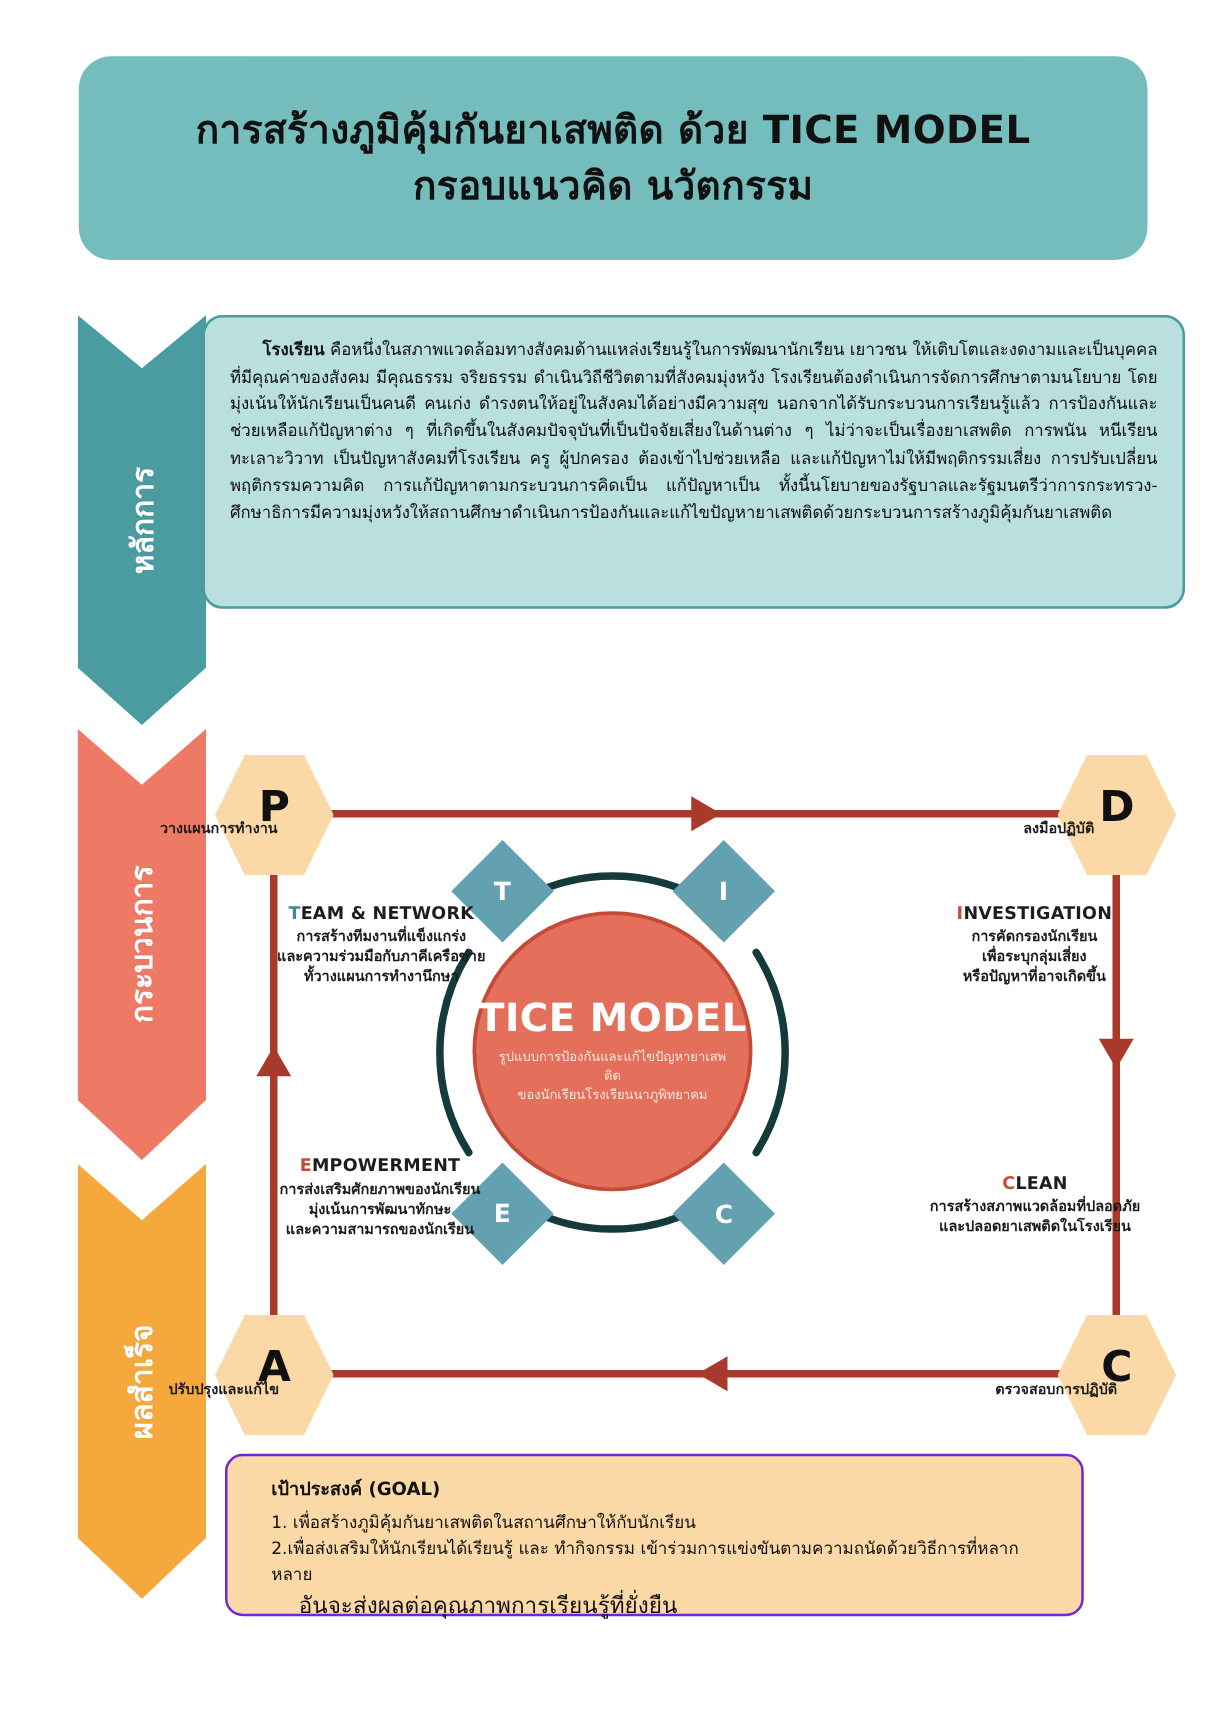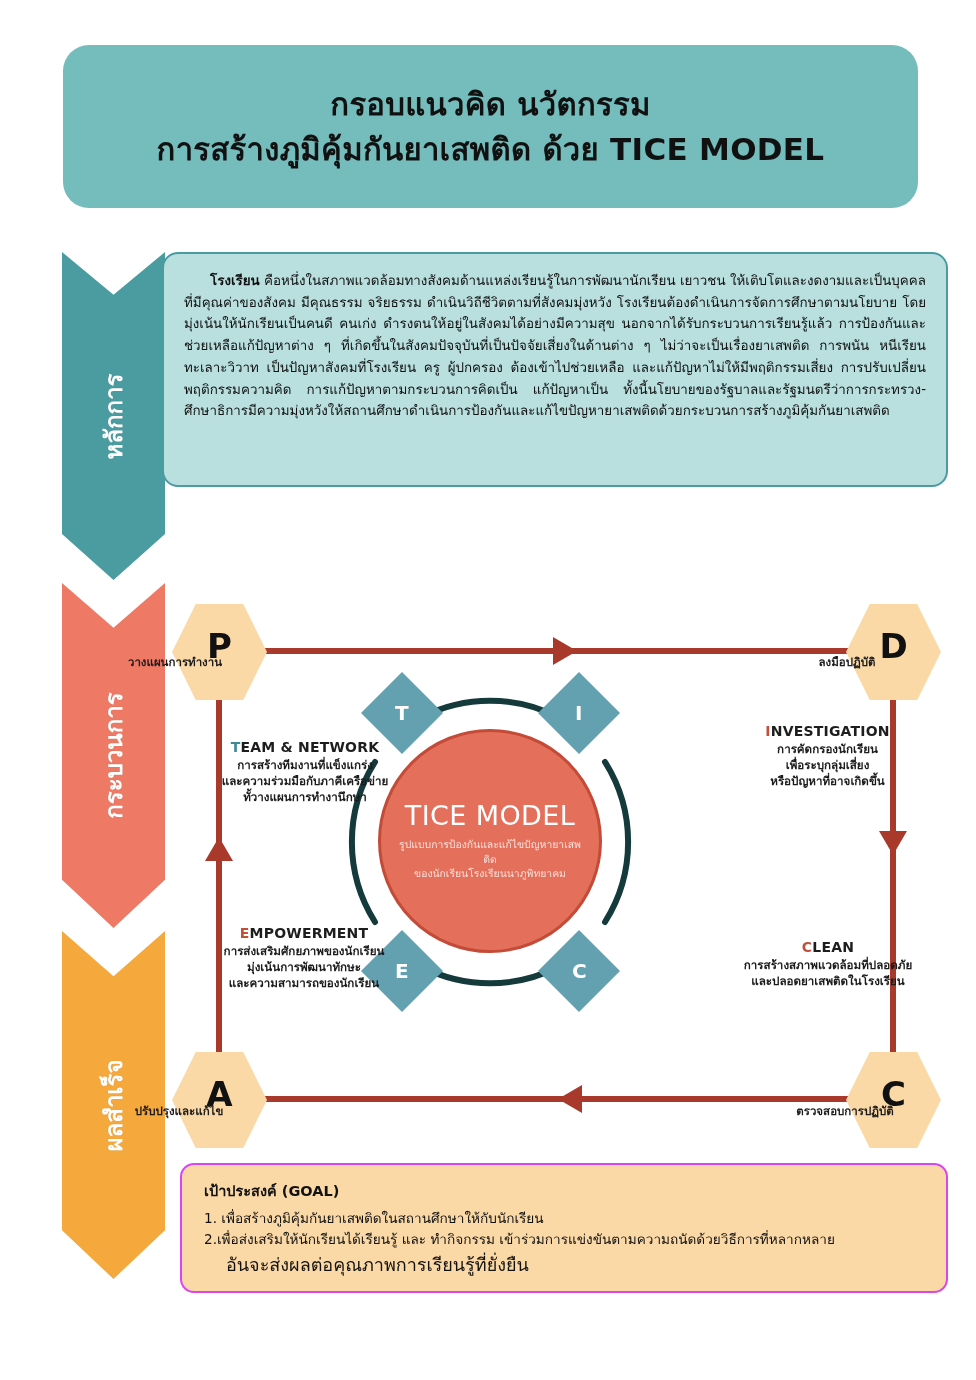--- a/index.html
+++ b/index.html
@@ -97,21 +97,21 @@
   
   #ring-wrap{position:absolute;left:310px;top:82px;width:360px;height:370px;}
   #ring-svg{position:absolute;left:0;top:0;}
   #center-circle{
     position:absolute;left:68px;top:72px;width:224px;height:224px;
     background:#e4705c;border:3px solid #c44b38;border-radius:50%;
     display:flex;flex-direction:column;align-items:center;justify-content:center;
     box-sizing:border-box;
   }
   #center-circle .ctitle{
-    color:#fff;font-size:27px;font-weight:normal;letter-spacing:.4px;
+    color:#fff;font-size:31px;font-weight:bold;letter-spacing:.4px;
     margin-bottom:7px;
   }
   #center-circle .csub{
     color:#f6e2dd;font-size:10.4px;line-height:1.42;text-align:center;
     padding:0 14px;
     font-family:Liberation Serif, serif;
   }
 
   .diamond{
     position:absolute;width:58px;height:58px;background:#63a0b0;
@@ -130,43 +130,43 @@
   .tice-label{position:absolute;text-align:center;}
   .tice-label .hd{
     font-size:14px;font-weight:bold;color:#1d1d1d;margin-bottom:3px;
     letter-spacing:.2px;
   }
   .tice-label .hd .k{color:#c0503a;}
   .tice-label .hd .kt{color:#3f8a97;}
   .tice-label .bd{
     font-size:11.6px;font-weight:bold;color:#1b1b1b;line-height:1.38;
   }
-  #label-team{left:195px;top:164px;width:220px;}
+  #label-team{left:195px;top:148px;width:220px;}
   #label-investigation{left:715px;top:148px;width:225px;}
   #label-empowerment{left:193px;top:350px;width:222px;}
   #label-clean{left:703px;top:364px;width:250px;}
 
   
   #goal-box{
-    position:absolute;left:180px;top:1163px;width:768px;height:130px;
-    background:#fbd9a7;border:2px solid #d946ef;border-radius:14px;
-    box-sizing:border-box;padding:14px 22px;
+    position:absolute;left:180px;top:1163px;width:687px;height:130px;
+    background:#fbd9a7;border:2px solid #6d28d9;border-radius:14px;
+    box-sizing:border-box;padding:14px 35px;
   }
   #goal-box .gtitle{font-size:14.5px;font-weight:bold;color:#111;margin-bottom:6px;}
   #goal-box .gitem{font-size:13.6px;color:#111;line-height:1.5;margin-bottom:1px;}
   #goal-box .gcont{font-size:18px;color:#111;line-height:1.5;padding-left:22px;}
 </style>
 </head>
 <body>
 
 <div class="canvas">
 
   <div id="title-banner">
+    <div class="tline">การสร้างภูมิคุ้มกันยาเสพติด ด้วย TICE MODEL</div>
     <div class="tline">กรอบแนวคิด นวัตกรรม</div>
-    <div class="tline">การสร้างภูมิคุ้มกันยาเสพติด ด้วย TICE MODEL</div>
   </div>
 
   <div class="vside" id="side-arrow-principle">
     <span>หลักการ</span>
   </div>
   <div class="vside" id="side-arrow-process">
     <span>กระบวนการ</span>
   </div>
   <div class="vside" id="side-arrow-result">
     <span>ผลสำเร็จ</span>

